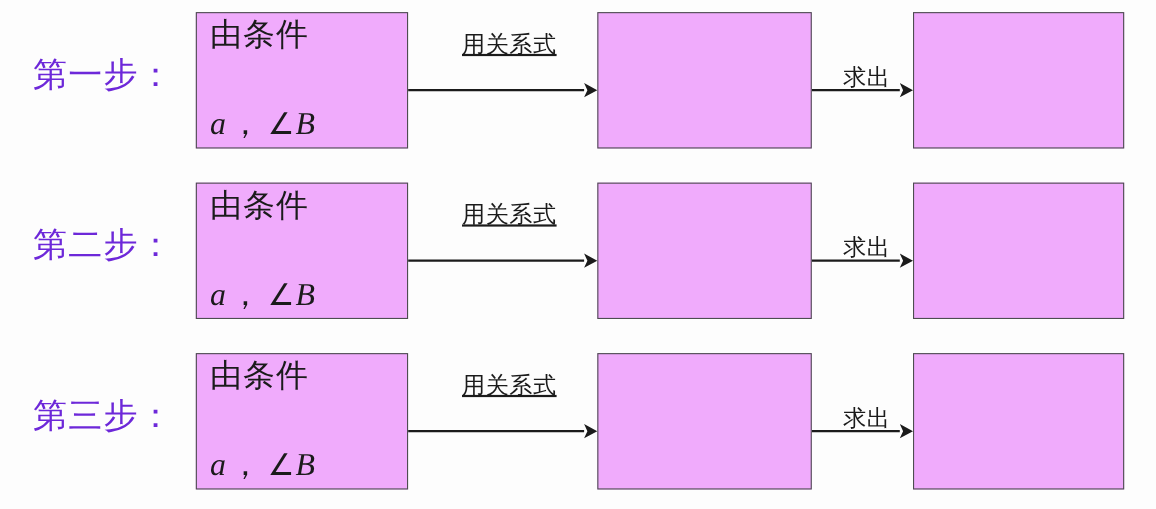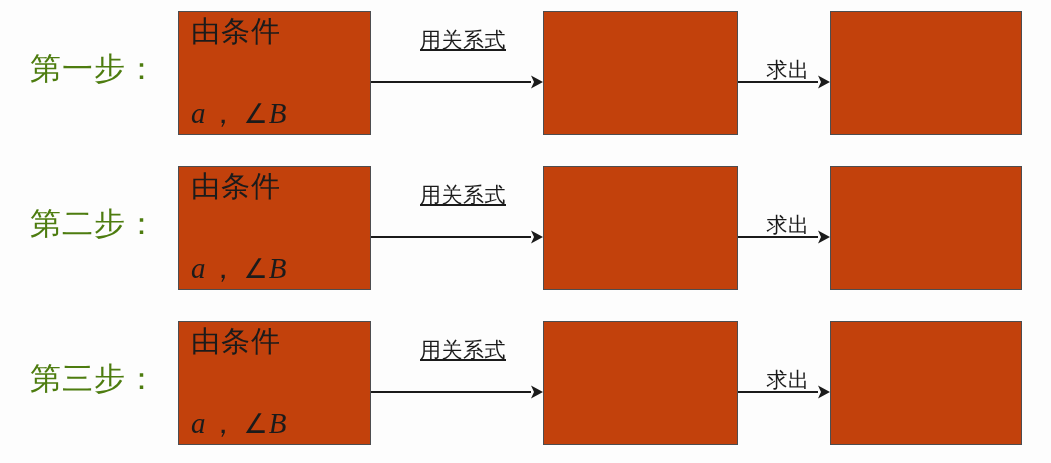--- a/index.html
+++ b/index.html
@@ -38,31 +38,31 @@
     left: 30px;
     top: 42px;
     width: 148px;
     height: 52px;
     display: flex;
     align-items: center;
     justify-content: flex-start;
     font-family: "DejaVu Sans", "Liberation Sans", sans-serif;
     font-size: 31px;
     line-height: 1;
-    color: #4d7c0f;
+    color: #6d28d9;
     letter-spacing: 1px;
     white-space: nowrap;
   }
 
   
   .box {
     position: absolute;
     box-sizing: border-box;
     border: 1.6px solid #4d4d50;
-    background: #c2410c;
+    background: #f0abfc;
   }
 
   .box-condition {
     left: 178px;
     top: 11px;
     width: 193px;
     height: 124px;
   }
   .box-relation {
     left: 543px;

